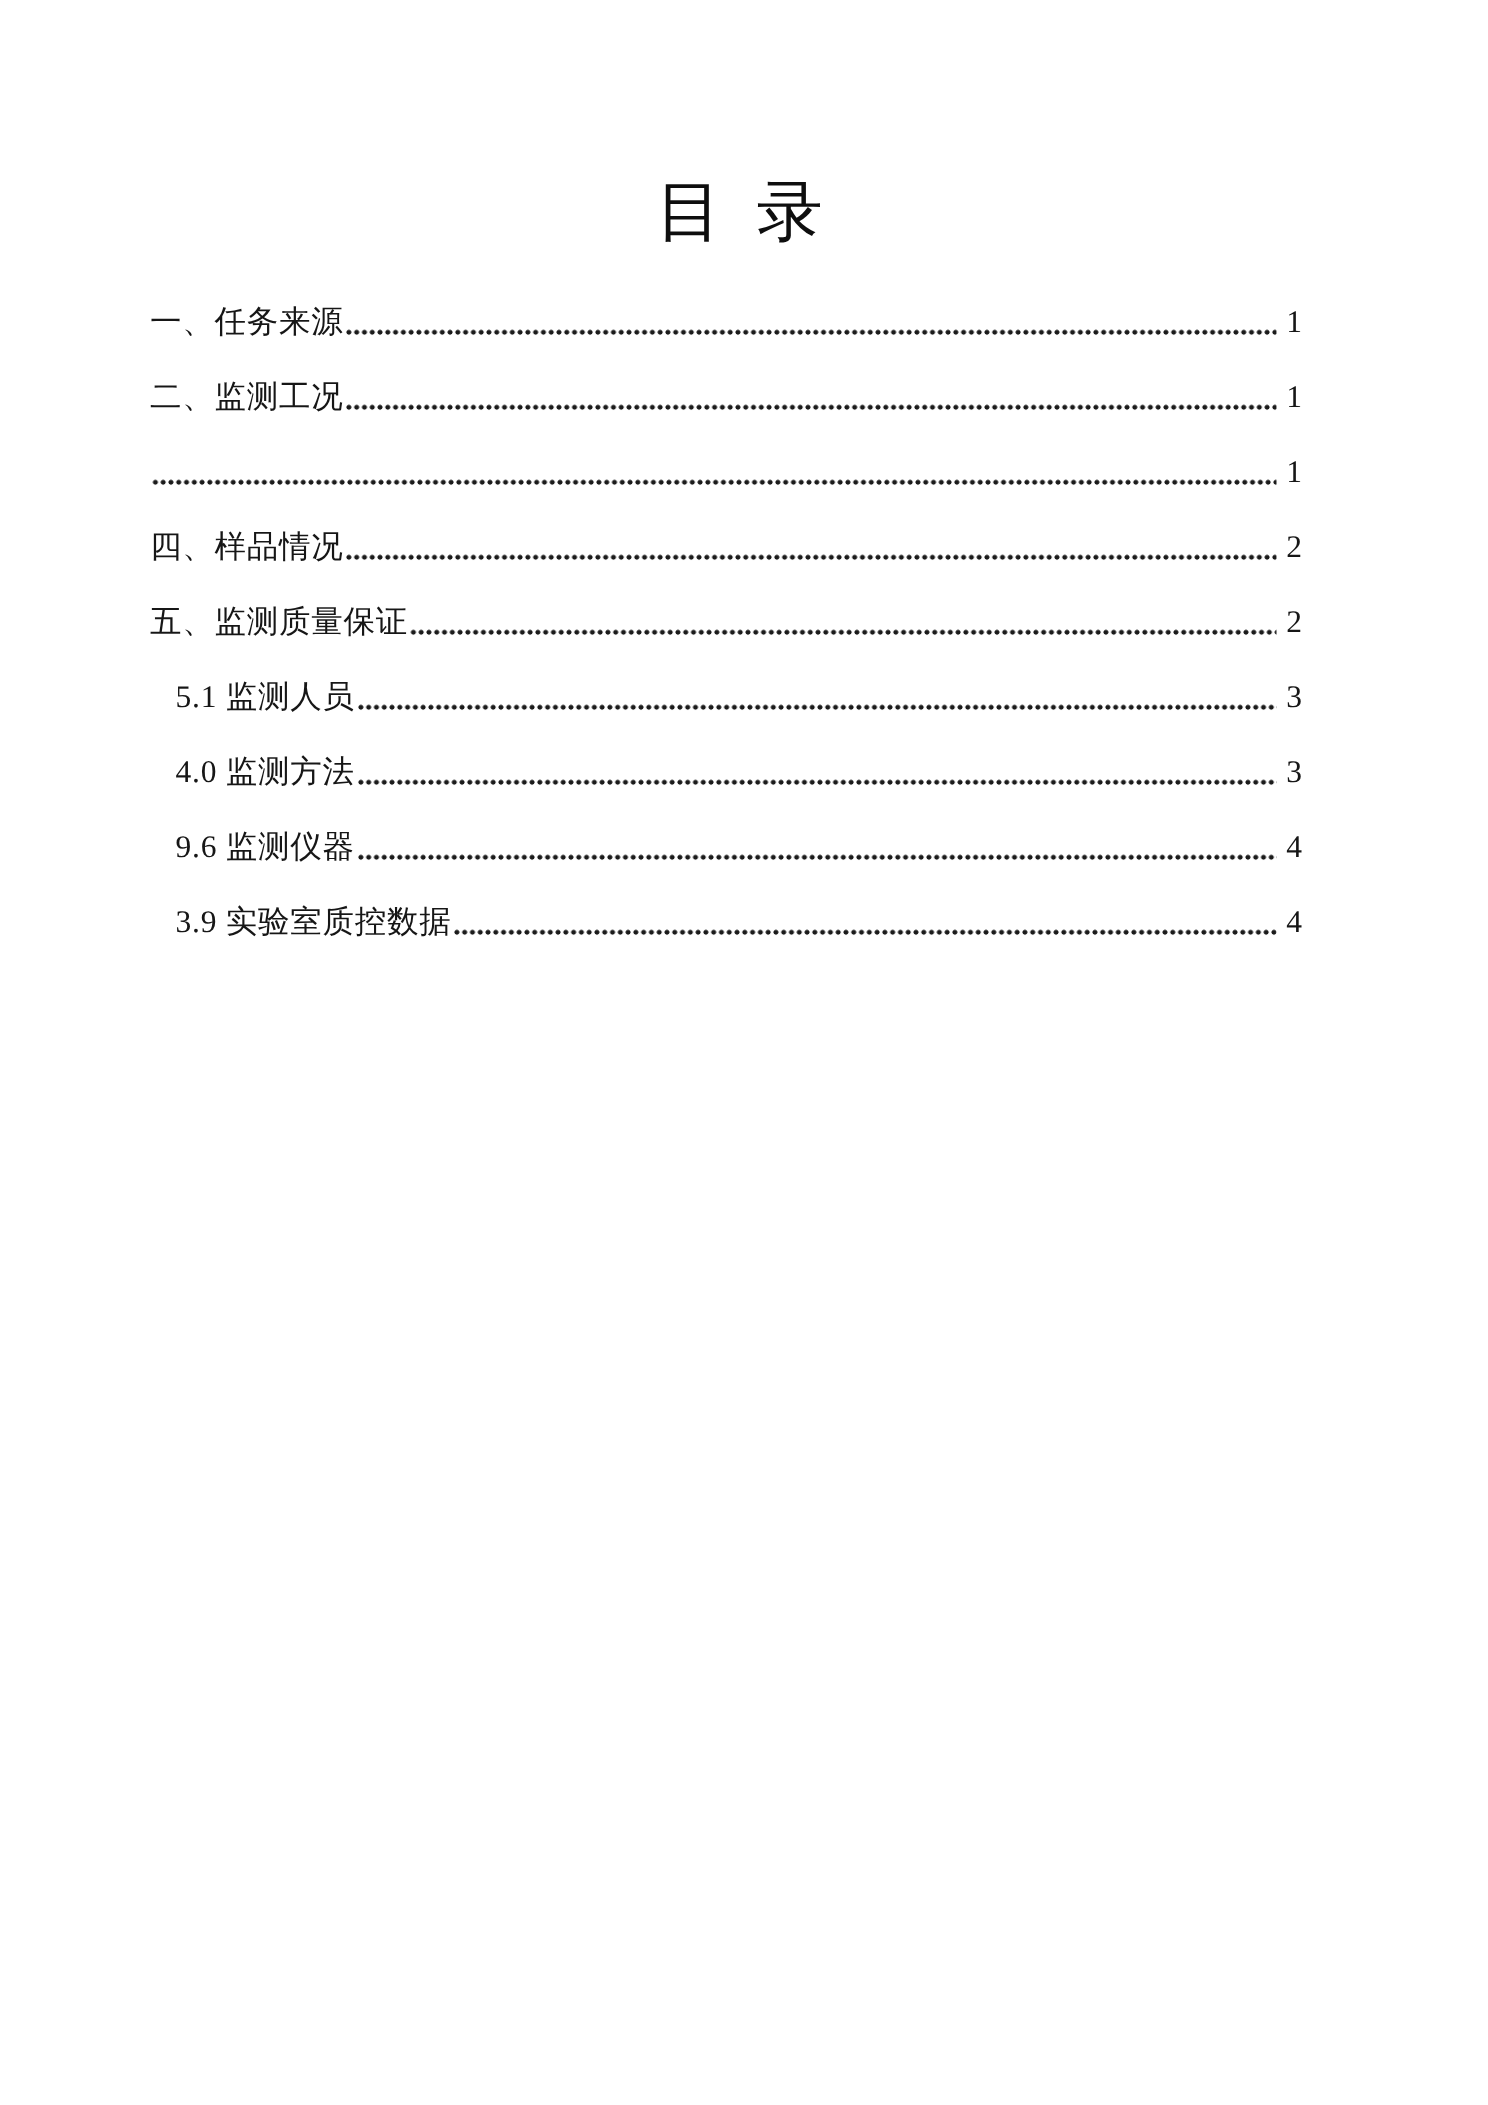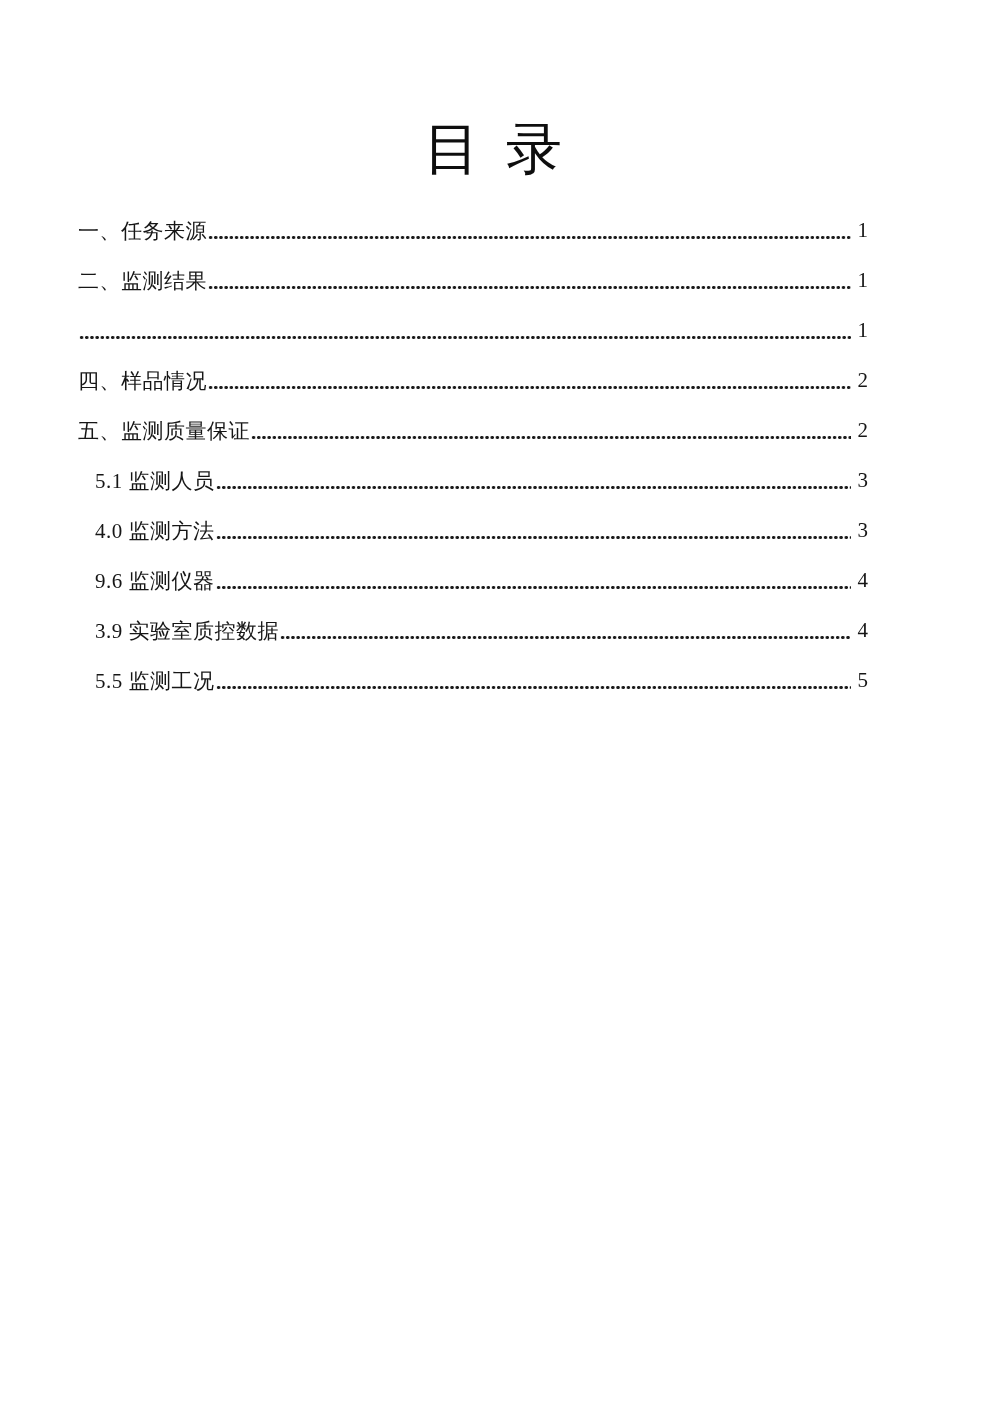--- a/index.html
+++ b/index.html
@@ -12,30 +12,30 @@
     position: relative;
     width: 992px;
     height: 1403px;
     margin: 0 auto;
     background: #ffffff;
     overflow: hidden;
   }
   .doc-title {
     padding-top: 112px;
     text-align: center;
-    font-size: 56px;
+    font-size: 44px;
     font-weight: 400;
     letter-spacing: 6px;
     line-height: 1.35;
     color: #0e0e0e;
     white-space: pre;
   }
   .toc {
     margin-top: 18px;
-    padding-left: 78px;
+    padding-left: 100px;
     padding-right: 124px;
   }
   .toc-row {
     display: flex;
     align-items: center;
     height: 50px;
     font-size: 21px;
     color: #161616;
   }
   .toc-row.level-2 { padding-left: 17px; }
@@ -65,21 +65,21 @@
 <div class="page">
   <h1 class="doc-title">目 录</h1>
 
   <div class="toc">
       <div class="toc-row level-1">
         <span class="toc-label">一、任务来源</span>
         <span class="toc-dots"></span>
         <span class="toc-page">1</span>
       </div>
       <div class="toc-row level-1">
-        <span class="toc-label">二、监测结果</span>
+        <span class="toc-label">二、监测工况</span>
         <span class="toc-dots"></span>
         <span class="toc-page">1</span>
       </div>
       <div class="toc-row level-1">
         <span class="toc-dots"></span>
         <span class="toc-page">1</span>
       </div>
       <div class="toc-row level-1">
         <span class="toc-label">四、样品情况</span>
         <span class="toc-dots"></span>
@@ -103,19 +103,14 @@
       <div class="toc-row level-2">
         <span class="toc-label">9.6 监测仪器</span>
         <span class="toc-dots"></span>
         <span class="toc-page">4</span>
       </div>
       <div class="toc-row level-2">
         <span class="toc-label">3.9 实验室质控数据</span>
         <span class="toc-dots"></span>
         <span class="toc-page">4</span>
       </div>
-      <div class="toc-row level-2">
-        <span class="toc-label">5.5 监测工况</span>
-        <span class="toc-dots"></span>
-        <span class="toc-page">5</span>
-      </div>
     </div>
 </div>
 
 </body></html>

